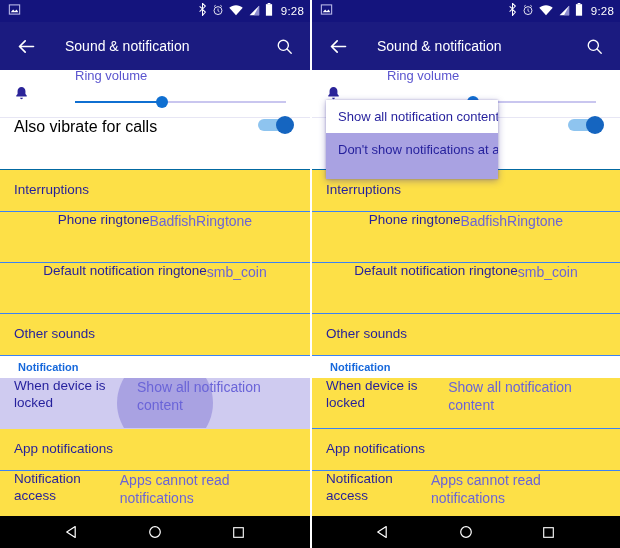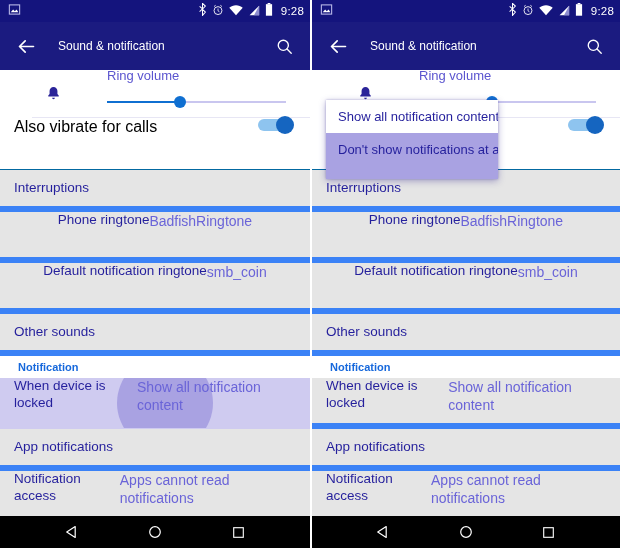--- a/index.html
+++ b/index.html
@@ -55,22 +55,22 @@
   .appbar {
     height: 48px;
     background: #1b1b80;
     display: flex;
     align-items: center;
     padding: 0 14px 0 14px;
     box-sizing: border-box;
   }
   .appbar .title {
     color: #ffffff;
-    font-size: 12px;
-    margin-left: 20px;
+    font-size: 14px;
+    margin-left: 27px;
     flex: 1;
     white-space: nowrap;
   }
   .iconbtn {
     width: 24px;
     height: 24px;
     display: flex;
     align-items: center;
     justify-content: center;
     flex: 0 0 auto;
@@ -81,22 +81,22 @@
     position: relative;
     height: 446px;
     background: #ffffff;
     overflow: hidden;
   }
 
   .row {
     position: relative;
     padding: 0 14px;
     box-sizing: border-box;
-    border-bottom: 6px solid #3b82f6;
-    background: #e5e5e5;
+    border-bottom: 1px solid #3b82f6;
+    background: #fde047;
   }
   .row .primary {
     color: #241f9c;
     font-size: 13.5px;
     line-height: 1.25;
   }
   .row .secondary {
     color: #6a64d8;
     font-size: 14px;
     line-height: 1.3;
@@ -105,21 +105,20 @@
 
   
   .slider-row {
     height: 48px;
     display: flex;
     align-items: center;
     padding: 0 14px 0 10px;
     border-bottom: 1px solid #e7e6f4;
     box-sizing: border-box;
     position: relative;
-    margin-left: 32px;
   }
   .bell { width: 22px; flex: 0 0 22px; display:flex; align-items:center; justify-content:center;}
   .slider-wrap { flex: 1; position: relative; margin-left: 10px; height: 100%; }
   .slider-label {
     position: absolute;
     top: -2px;
     left: 33px;
     color: #5b55cf;
     font-size: 13px;
     white-space: nowrap;

